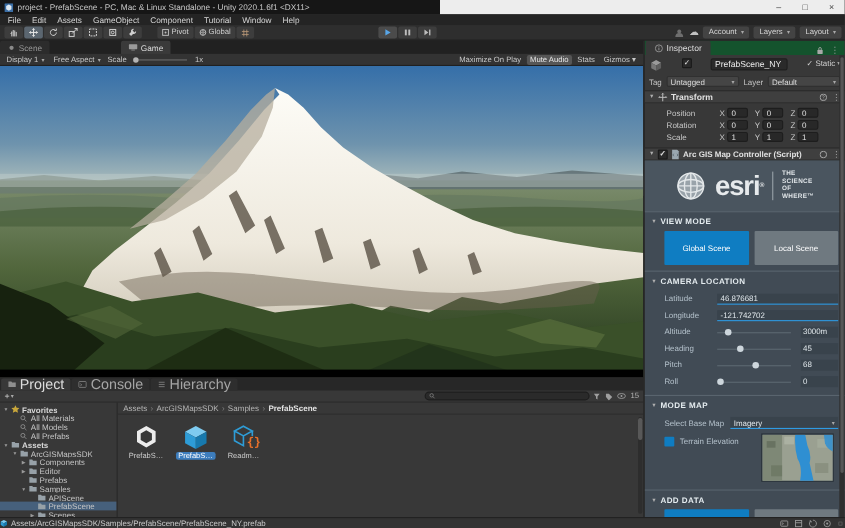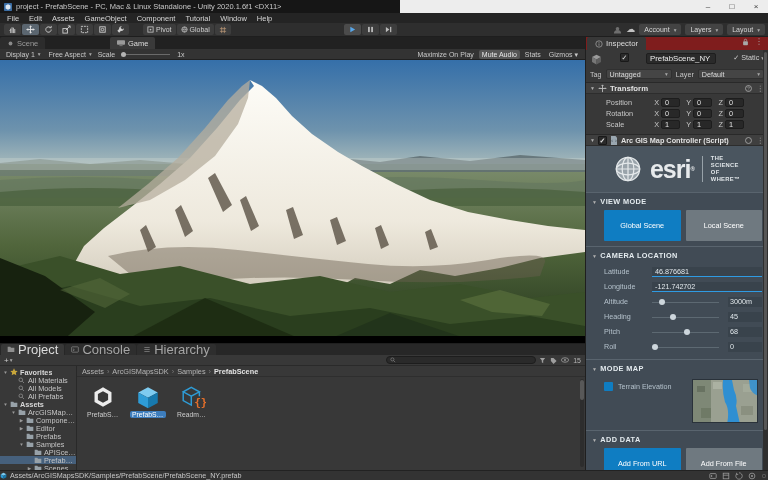--- a/index.html
+++ b/index.html
@@ -52,21 +52,21 @@
 
 .project-panel{position:absolute;top:343px;left:0;width:585px;height:127px;background:#383838;border-top:1px solid #1f1f1f}
 .pp-tabs{height:11px;background:#272727;display:flex;gap:1px;padding-left:1px}
 .pp-tab{display:flex;align-items:center;gap:3px;font-size:13px;color:#a5a5a5;padding:0 6px;background:#2e2e2e;border-radius:2px 2px 0 0}
 .pp-tab.active{background:#383838;color:#dcdcdc}
 .pp-toolbar{height:11px;display:flex;align-items:center;border-bottom:1px solid #2a2a2a;padding:0 4px;gap:3px}
 .create-btn{font-size:8px;color:#cfcfcf;display:flex;align-items:center;gap:1px}
 .searchbox{margin-left:auto;width:150px;height:8px;background:#2a2a2a;border:1px solid #1d1d1d;border-radius:4px;display:flex;align-items:center;padding:0 3px;gap:2px}
 .pp-mini-icons{display:flex;align-items:center;gap:4px;font-size:7px;color:#b5b5b5}
 .pp-body{position:absolute;top:22px;bottom:0;left:0;right:0;display:flex}
-.pp-tree{width:77px;overflow:hidden;border-right:1px solid #292929;padding-top:2px}
+.pp-tree{width:107px;overflow:hidden;border-right:1px solid #292929;padding-top:2px}
 .tree-row{height:8px;display:flex;align-items:center;gap:2px;font-size:7.3px;color:#c5c5c5;white-space:nowrap;overflow:hidden}
 .tree-row.selected{background:#46607c}
 .tree-row.bold .tree-label{font-weight:bold;color:#d8d8d8}
 .tree-arrow{width:5px;font-size:4.5px;color:#9a9a9a;text-align:center;flex:none}
 .tree-icon{width:8px;height:8px;display:inline-flex;align-items:center;flex:none}
 .tree-label{overflow:hidden;text-overflow:ellipsis}
 .pp-content{flex:1;position:relative;overflow:hidden}
 .breadcrumb{height:11px;display:flex;align-items:center;font-size:7.3px;color:#b5b5b5;padding:0 5px;border-bottom:1px solid #2e2e2e}
 .crumb{display:flex;align-items:center}
 .crumb::after{content:"›";color:#7d7d7d;margin:0 3px}
@@ -81,21 +81,21 @@
 .content-thumb{position:absolute;top:1px;left:0;width:4px;height:20px;background:#585858;border-radius:2px}
 
 
 .statusbar{position:absolute;top:470px;left:0;width:768px;height:10px;background:#333;border-top:1px solid #222;display:flex;align-items:center;font-size:7.2px;color:#c8c8c8}
 .status-path{display:flex;gap:3px;align-items:center;white-space:nowrap}
 .status-icons{margin-left:auto;margin-right:12px;display:flex;gap:5px;align-items:center}
 .grip{position:absolute;right:2px;top:3px;width:4px;height:4px;border:1px solid #555;border-radius:1px}
 
 
 .inspector{position:absolute;left:585px;top:37px;width:183px;height:433px;background:#383838;border-left:1px solid #1f1f1f;overflow:hidden}
-.insp-tabs{height:13px;background:#7f1d1d;display:flex;align-items:flex-start}
+.insp-tabs{height:13px;background:#14532d;display:flex;align-items:flex-end}
 .insp-tab{height:13px;display:flex;align-items:center;gap:3px;background:#383838;padding:0 8px;font-size:7.8px;color:#dcdcdc;border-radius:2px 2px 0 0;margin-left:1px}
 .insp-tab-right{margin-left:auto;display:flex;gap:6px;margin-right:5px;color:#a8a8a8;font-size:8px;align-items:center}
 .go-header{padding:3px 4px;display:flex;flex-direction:column;gap:3px}
 .go-row1{display:flex;align-items:flex-start;gap:17px}
 .checkbox{width:9px;height:9px;background:#2a2a2a;border:1px solid #191919;border-radius:1px;color:#e0e0e0;font-size:7px;line-height:8px;text-align:center;flex:none}
 .name-field{flex:1;height:11px;background:#2a2a2a;border:1px solid #1e1e1e;border-radius:2px;font-size:7.8px;display:flex;align-items:center;padding:0 3px;color:#ececec}
 .static-group{display:flex;align-items:center;gap:2px;font-size:7.2px;color:#cfcfcf}
 .go-row2{display:flex;gap:4px;font-size:7.2px;align-items:center;color:#c5c5c5}
 .mini-dd{flex:1;height:10px;background:#454545;border:1px solid #303030;border-radius:2px;display:flex;align-items:center;justify-content:space-between;padding:0 3px;font-size:7.2px;color:#dcdcdc}
 .comp-header{height:12px;background:#3f3f3f;border-top:1px solid #292929;border-bottom:1px solid #2d2d2d;display:flex;align-items:center;gap:3px;padding:0 4px;font-size:7.8px;font-weight:bold;color:#e0e0e0}
@@ -800,20 +800,27 @@
           <span class="cam-value">0</span>
         </div>
         </div>
     </div>
 
     <div class="section">
       <div class="section-header">
         <span class="fold">▼</span>
         <span>MODE MAP</span>
       </div>
+      <div class="field-row">
+        <span class="f-label" style="width:56px">Select Base Map</span>
+        <span class="bm-dd">
+          <span>Imagery</span>
+          <span class="chev">▾</span>
+        </span>
+      </div>
       <div class="terrain-row">
         <span class="cb-blue"></span>
         <span>Terrain Elevation</span>
         <span class="map-thumb">
           <svg width="66" height="44" viewBox="0 0 66 44">
             <rect width="66" height="44" fill="#9aa091"></rect>
             <rect x="0" y="0" width="18" height="44" fill="#7e8876"></rect>
             <rect x="4" y="6" width="8" height="6" fill="#5f6a58" opacity=".7"></rect>
             <rect x="20" y="2" width="9" height="7" fill="#b7bcae" opacity=".6"></rect>
             <rect x="48" y="26" width="12" height="9" fill="#868c7c" opacity=".8"></rect>

